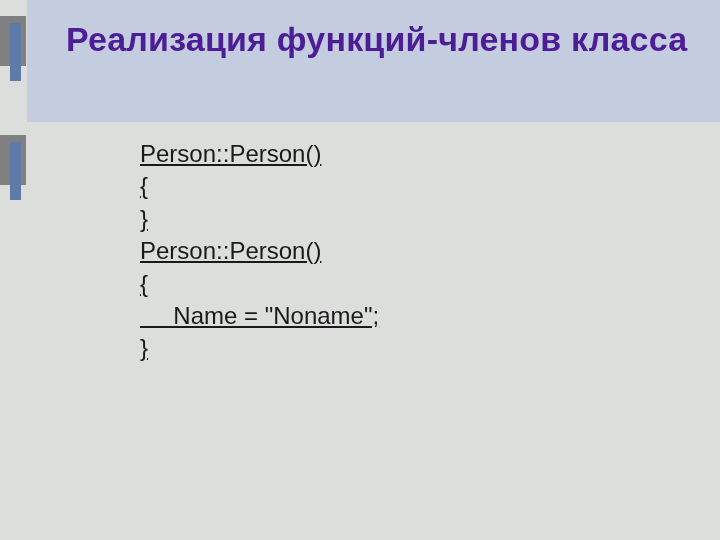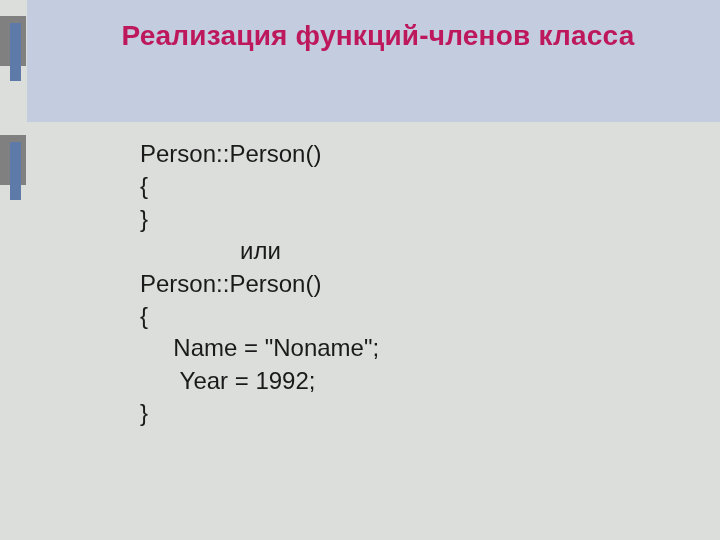--- a/index.html
+++ b/index.html
@@ -30,37 +30,37 @@
   }
   .deco-steel {
     position: absolute;
     background: #5d7aa8;
   }
   .title {
     position: absolute;
     top: 18px;
     left: 66px;
     right: 30px;
-    text-align: center;
-    font-size: 28px;
+    font-size: 34px;
     font-weight: bold;
-    color: #be185d;
+    color: #4c1d95;
     line-height: 1.25;
     letter-spacing: 0.2px;
   }
   .code-block {
     position: absolute;
     top: 138px;
     left: 140px;
     font-size: 24px;
     color: #1a1a1a;
     line-height: 1.35;
   }
   .code-line {
     white-space: pre;
+    text-decoration: underline;
   }
   .or-line {
     white-space: pre;
   }
 </style>
 </head>
 <body>
 
 <div class="slide">
 
@@ -72,22 +72,20 @@
   <div class="deco-gray" style="left:0;  top:135px; width:26px; height:50px;"></div>
   <div class="deco-steel" style="left:10px; top:142px; width:11px; height:58px;"></div>
 
   <div class="title">Реализация функций-членов класса</div>
 
   <div class="code-block">
     <div class="code-line">Person::Person()</div>
     <div class="code-line">{</div>
     <div class="code-line">}</div>
     <div class="code-line"></div>
-    <div class="or-line">               или</div>
     <div class="code-line"></div>
     <div class="code-line">Person::Person()</div>
     <div class="code-line">{</div>
     <div class="code-line">     Name = "Noname";</div>
-    <div class="code-line">      Year = 1992;</div>
     <div class="code-line">}</div>
   </div>
 
 </div>
 
 </body></html>

